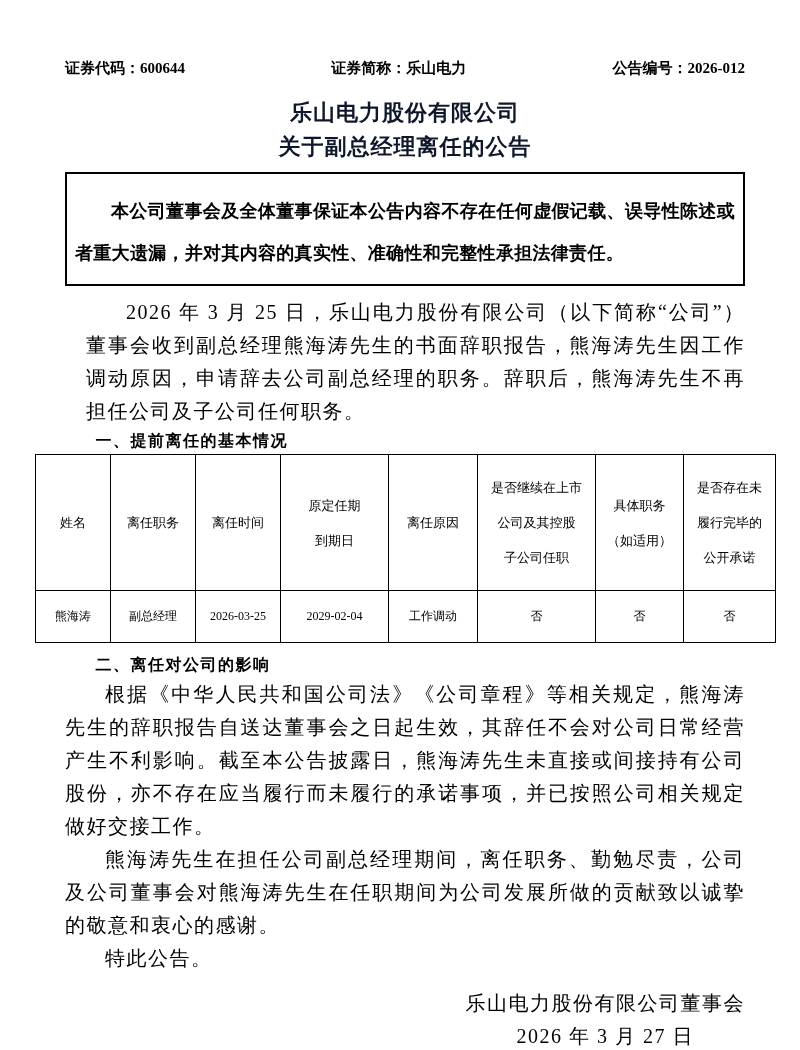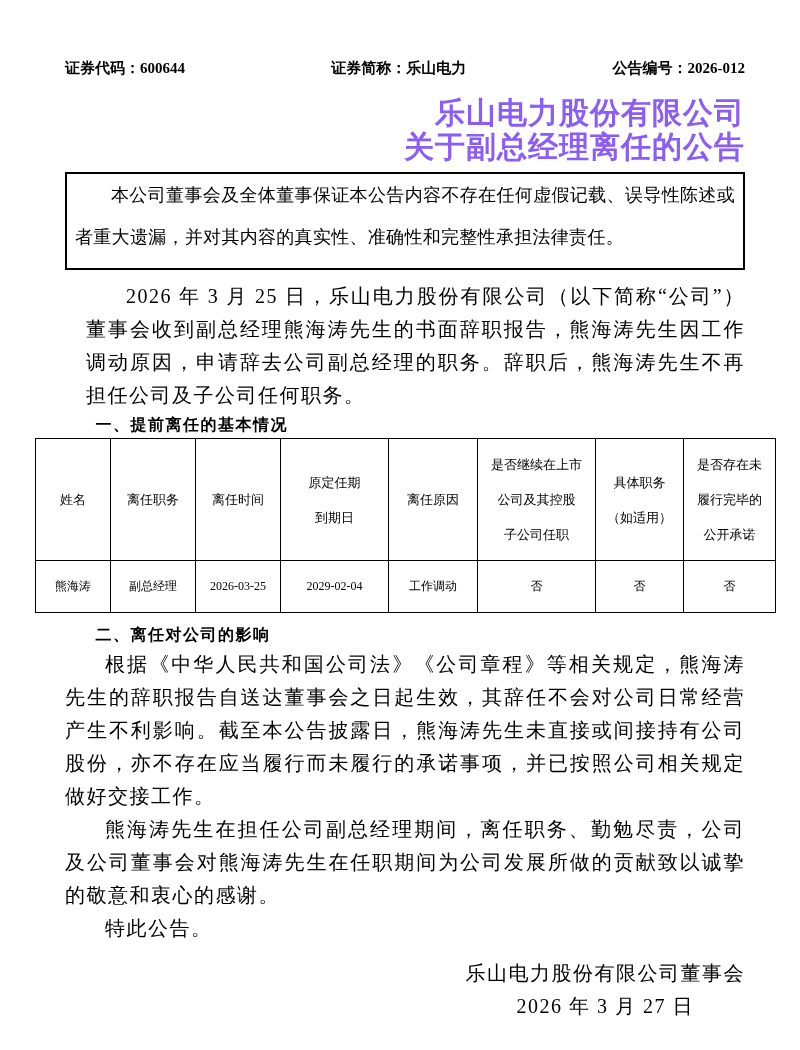--- a/index.html
+++ b/index.html
@@ -18,33 +18,33 @@
   .meta-row {
     display: flex;
     justify-content: space-between;
     font-weight: bold;
     font-size: 15px;
     line-height: 20px;
     font-family: "Liberation Serif", "DejaVu Serif", serif;
   }
   .title {
     margin-top: 18px;
-    text-align: right;
-    color: #8b5cf6;
+    text-align: center;
+    color: #0f172a;
     font-family: "Liberation Sans", "DejaVu Sans", sans-serif;
     font-weight: bold;
-    font-size: 30px;
+    font-size: 22px;
     line-height: 34px;
     letter-spacing: 1px;
   }
   .declaration-box {
     margin-top: 8px;
     border: 2px solid #000000;
-    padding: 0 8px 10px 8px;
-    font-weight: normal;
+    padding: 16px 8px 10px 8px;
+    font-weight: bold;
     font-size: 18px;
     line-height: 42px;
     letter-spacing: 0.3px;
     text-align: justify;
   }
   .declaration-box p { text-indent: 2em; }
   .body-para {
     font-size: 20px;
     line-height: 33px;
     letter-spacing: 1.5px;
@@ -70,21 +70,21 @@
     border: 1px solid #000000;
     text-align: center;
     vertical-align: middle;
     font-weight: normal;
   }
   .departure-table th {
     height: 117px;
     font-size: 13px;
     line-height: 35px;
     white-space: pre-line;
-    padding: 8px 4px;
+    padding: 15px 4px;
   }
   .departure-table td {
     height: 52px;
     font-size: 12px;
     padding: 0 2px;
   }
   .section-2 { margin-top: 9px; }
   .signature-block {
     margin-top: 12px;
     margin-left: auto;

